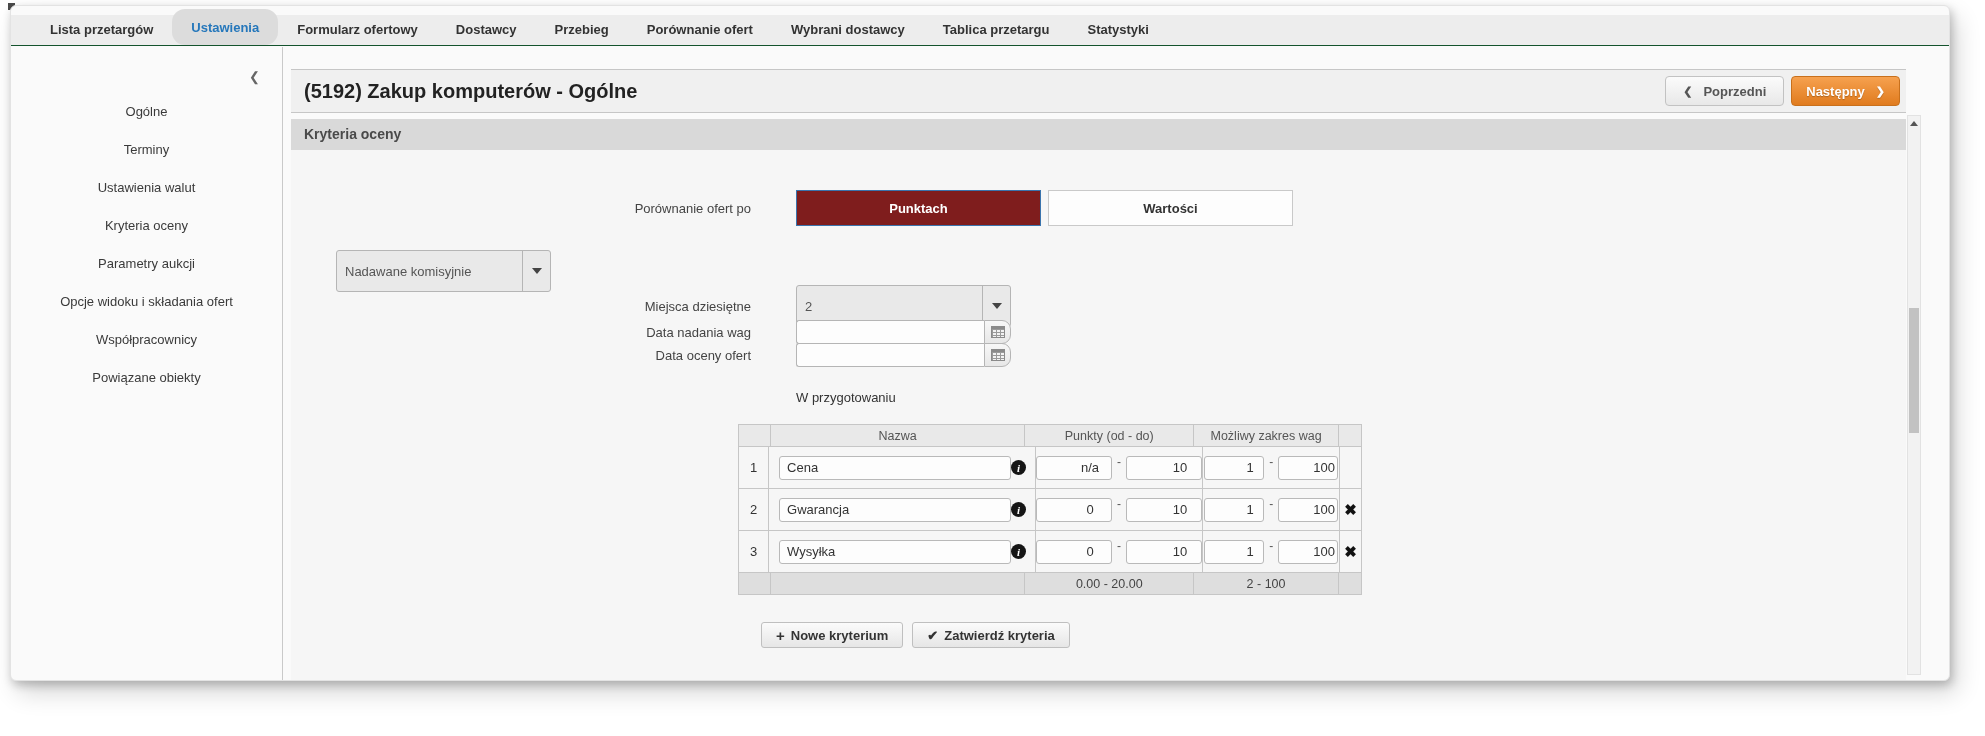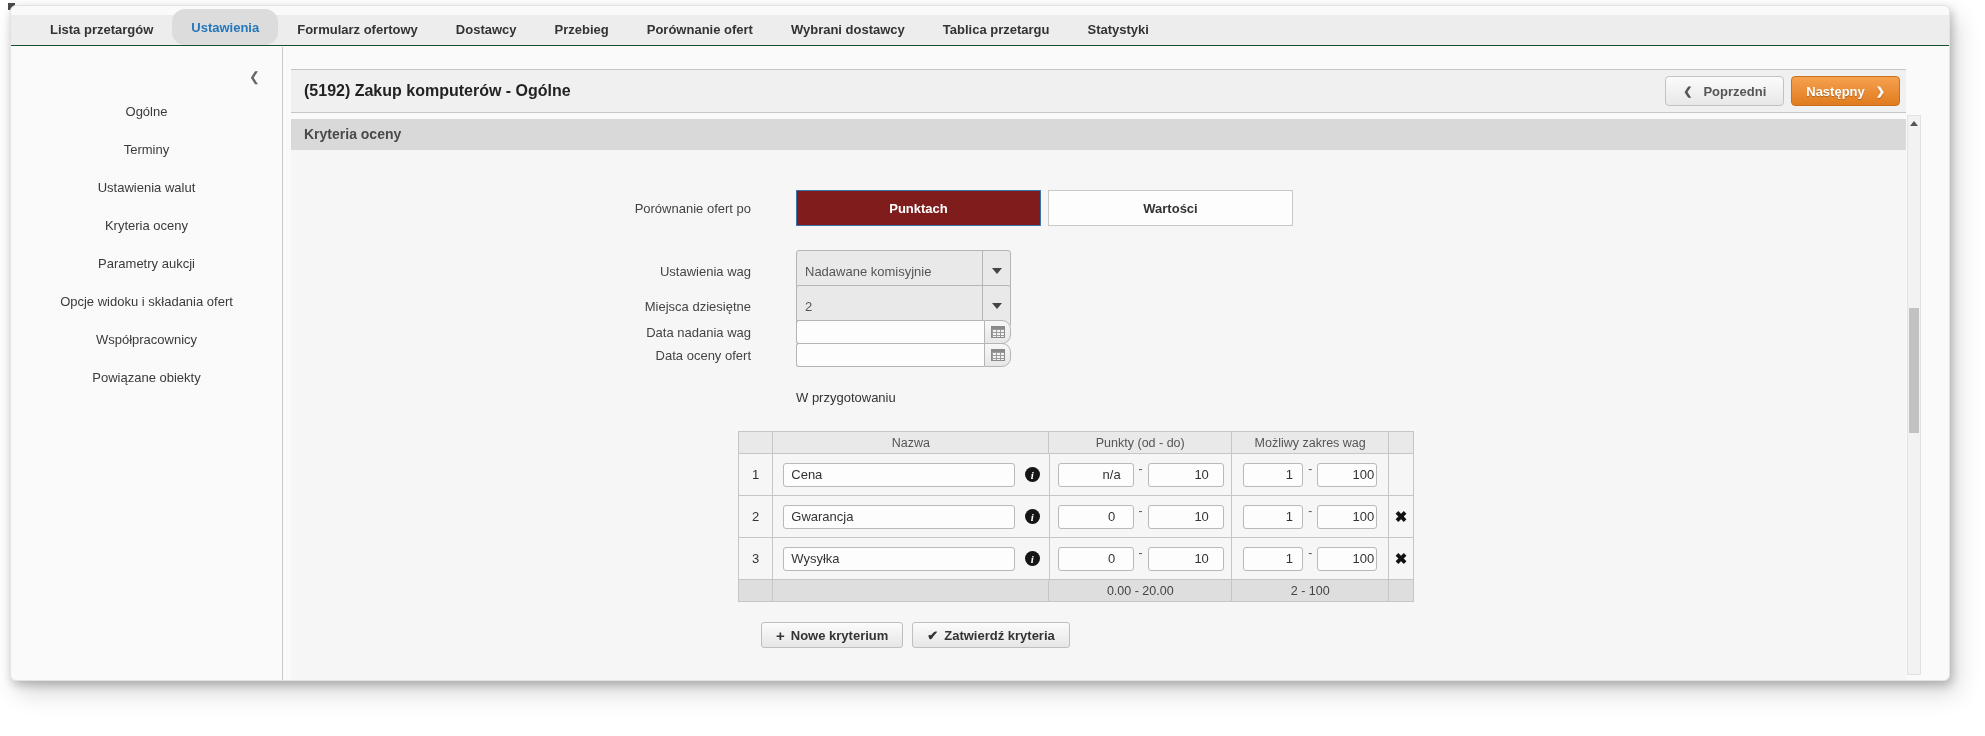--- a/index.html
+++ b/index.html
@@ -25,21 +25,21 @@
   .sidebar { width:272px; flex:none; border-right:1px solid #c9c9c9; position:relative; }
   .collapse { position:absolute; top:22px; right:22px; font-size:13px; color:#666; cursor:pointer; }
   .side-items { margin-top:46px; }
   .side-item { height:38px; line-height:38px; text-align:center; font-size:13px; color:#3a3a3a; cursor:pointer; }
 
   
   .main { flex:1; position:relative; }
   .titlebar { position:absolute; top:22px; left:8px; width:1615px; height:44px; background:#f0f0f0;
               border-top:1px solid #c6c6c6; border-bottom:1px solid #c6c6c6;
               display:flex; align-items:center; justify-content:space-between; padding:0 6px 0 13px; }
-  .title { font-size:16px; font-weight:700; color:#222; }
+  .title { font-size:20px; font-weight:700; color:#222; }
   .nav-buttons { display:flex; gap:7px; }
   .btn-prev { height:30px; padding:0 17px; background:linear-gradient(#fbfbfb,#e8e8e8);
               border:1px solid #c2c2c2; border-radius:4px; font-family:inherit; font-size:13px; font-weight:700;
               color:#555; display:inline-flex; align-items:center; gap:11px; cursor:pointer; }
   .btn-next { height:30px; padding:0 14px; background:linear-gradient(#f6a14f,#e07b1e);
               border:1px solid #c8701c; border-radius:4px; font-family:inherit; font-size:13px; font-weight:700;
               color:#fff; display:inline-flex; align-items:center; gap:11px; cursor:pointer;
               text-shadow:0 1px 1px rgba(0,0,0,.25); }
   .chev { font-size:11px; }
 
@@ -75,21 +75,21 @@
              background:linear-gradient(#f7f7f7,#e7e7e7); display:flex; align-items:center;
              justify-content:center; cursor:pointer; }
   .calendar-icon { width:14px; height:12px; display:inline-block; border:1px solid #8a8a8a;
                    border-top:3px solid #8a8a8a; background-color:#f2f2f2;
                    background-image:repeating-linear-gradient(to right,#9a9a9a 0 1px,transparent 1px 4px),
                                     repeating-linear-gradient(to bottom,#9a9a9a 0 1px,transparent 1px 3px); }
 
   .status-text { position:absolute; left:505px; top:240px; font-size:13px; color:#333; }
 
   
-  .crit-table { position:absolute; left:447px; top:281px; width:676px;
+  .crit-table { position:absolute; left:447px; top:274px; width:624px;
                 border:1px solid #c6c6c6; background:#f6f6f6; }
   .t-row { display:flex; }
   .t-row + .t-row { border-top:1px solid #c6c6c6; }
   .t-cell { border-left:1px solid #c6c6c6; display:flex; align-items:center; justify-content:center; }
   .t-cell:first-child { border-left:none; }
   .c-idx { width:35px; } .c-name { width:290px; } .c-points { width:192px; }
   .c-range { width:165px; } .c-del { width:26px; }
   .t-head .t-cell { height:21px; background:#e9e9e9; font-size:12.5px; color:#555; }
   .t-body .t-cell { height:41px; font-size:13px; color:#333; }
   .t-body .c-name { justify-content:flex-start; padding:0 9px 0 10px; }
@@ -181,21 +181,20 @@
 
           <div class="form-row row-compare">
             <div class="f-label">Porównanie ofert po</div>
             <div class="f-ctrl">
               <button class="toggle active">Punktach</button>
               <button class="toggle">Wartości</button>
             </div>
           </div>
 
           <div class="form-row row-weights">
-            <div class="f-label">Ustawienia wag</div>
             <div class="f-ctrl">
               <div class="dropdown">
                 <span class="dd-text">Nadawane komisyjnie</span>
                 <span class="dd-arrow">
                     <i class="tri"></i>
                   </span>
               </div>
             </div>
           </div>
 

